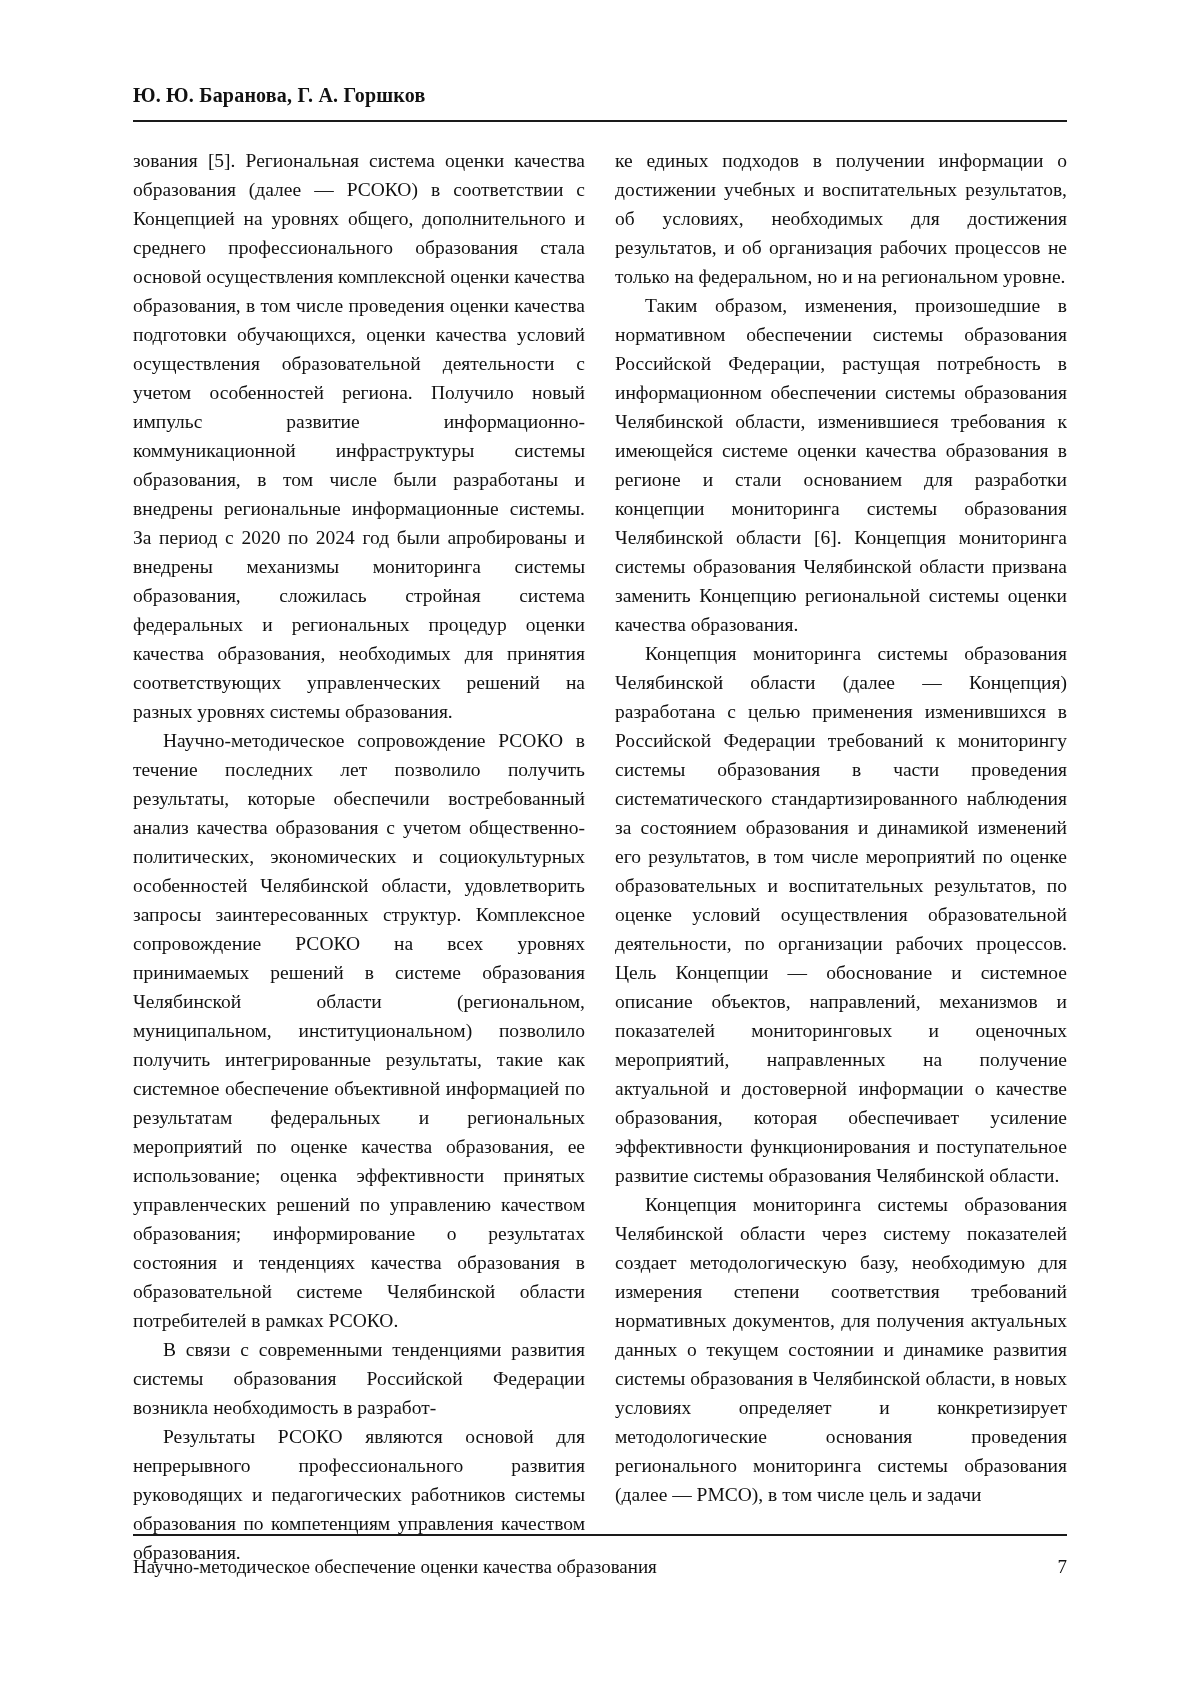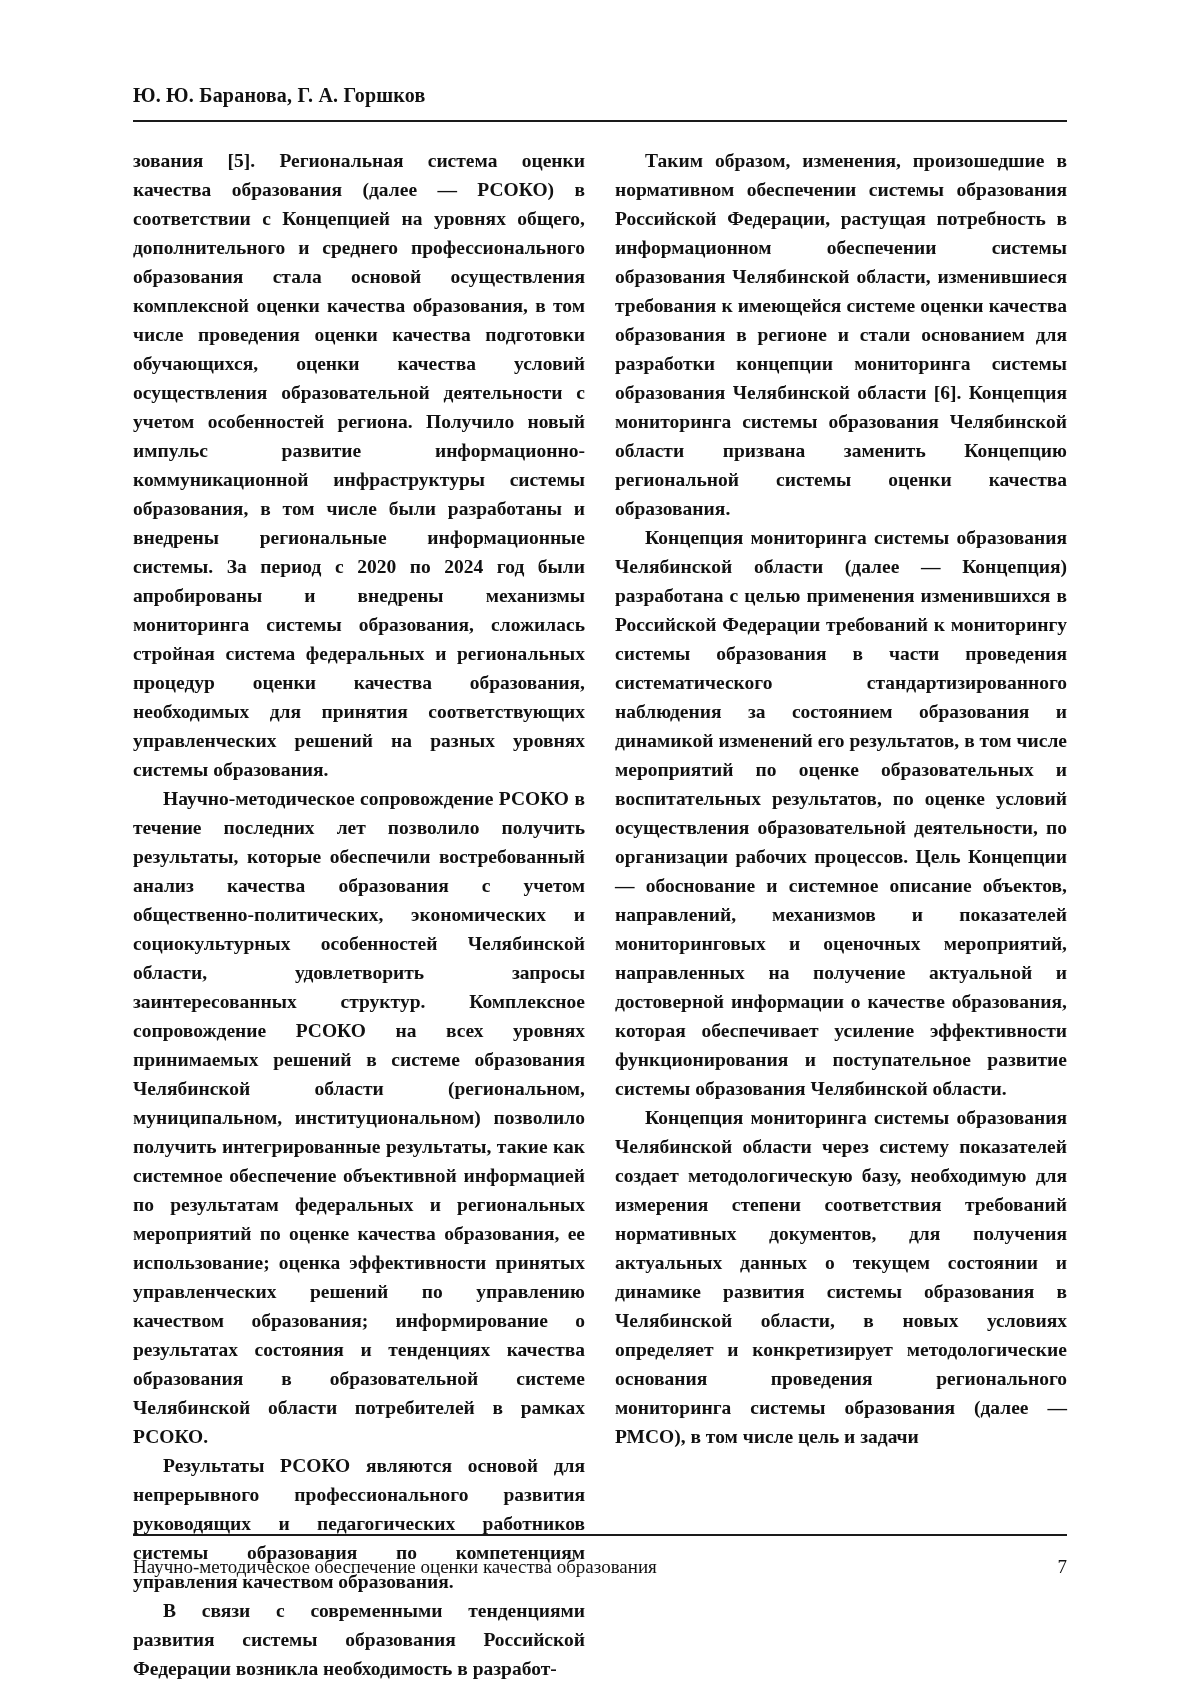--- a/index.html
+++ b/index.html
@@ -37,21 +37,20 @@
     position: absolute;
     top: 146px;
     left: 133px;
     width: 934px;
     display: flex;
     gap: 30px;
   }
   .col {
     width: 452px;
     flex: 0 0 452px;
-    font-weight: bold;
   }
   .col p {
     margin: 0;
     font-size: 19.5px;
     line-height: 29px;
     text-align: justify;
     text-indent: 30px;
     -webkit-hyphens: auto;
     hyphens: auto;
   }
@@ -87,24 +86,25 @@
 <body>
 
 <div class="page-header">Ю. Ю. Баранова, Г. А. Горшков</div>
 
 <div class="header-rule"></div>
 
 <div class="columns">
   <div class="col">
     <p class="no-indent">зования [5]. Региональная система оценки качества образования (далее — РСОКО) в соответствии с Концепцией на уровнях общего, дополнительного и среднего профессионального образования стала основой осуществления комплексной оценки качества образования, в том числе проведения оценки качества подготовки обучающихся, оценки качества условий осуществления образовательной деятельности с учетом особенностей региона. Получило новый импульс развитие информационно-коммуникационной инфраструктуры системы образования, в том числе были разработаны и внедрены региональные информационные системы. За период с 2020 по 2024 год были апробированы и внедрены механизмы мониторинга системы образования, сложилась стройная система федеральных и региональных процедур оценки качества образования, необходимых для принятия соответствующих управленческих решений на разных уровнях системы образования.</p>
     <p>Научно-методическое сопровождение РСОКО в течение последних лет позволило получить результаты, которые обеспечили востребованный анализ качества образования с учетом общественно-политических, экономических и социокультурных особенностей Челябинской области, удовлетворить запросы заинтересованных структур. Комплексное сопровождение РСОКО на всех уровнях принимаемых решений в системе образования Челябинской области (региональном, муниципальном, институциональном) позволило получить интегрированные результаты, такие как системное обеспечение объективной информацией по результатам федеральных и региональных мероприятий по оценке качества образования, ее использование; оценка эффективности принятых управленческих решений по управлению качеством образования; информирование о результатах состояния и тенденциях качества образования в образовательной системе Челябинской области потребителей в рамках РСОКО.</p>
+    <p>В связи с современными тенденциями развития системы образования Российской Федерации возникла необходимость в разработ-</p>
     <p>Результаты РСОКО являются основой для непрерывного профессионального развития руководящих и педагогических работников системы образования по компетенциям управления качеством образования.</p>
-    <p>В связи с современными тенденциями развития системы образования Российской Федерации возникла необходимость в разработ-</p>
   </div>
   <div class="col">
+    <p class="no-indent">ке единых подходов в получении информации о достижении учебных и воспитательных результатов, об условиях, необходимых для достижения результатов, и об организация рабочих процессов не только на федеральном, но и на региональном уровне.</p>
     <p>Таким образом, изменения, произошедшие в нормативном обеспечении системы образования Российской Федерации, растущая потребность в информационном обеспечении системы образования Челябинской области, изменившиеся требования к имеющейся системе оценки качества образования в регионе и стали основанием для разработки концепции мониторинга системы образования Челябинской области [6]. Концепция мониторинга системы образования Челябинской области призвана заменить Концепцию региональной системы оценки качества образования.</p>
     <p>Концепция мониторинга системы образования Челябинской области (далее — Концепция) разработана с целью применения изменившихся в Российской Федерации требований к мониторингу системы образования в части проведения систематического стандартизированного наблюдения за состоянием образования и динамикой изменений его результатов, в том числе мероприятий по оценке образовательных и воспитательных результатов, по оценке условий осуществления образовательной деятельности, по организации рабочих процессов. Цель Концепции — обоснование и системное описание объектов, направлений, механизмов и показателей мониторинговых и оценочных мероприятий, направленных на получение актуальной и достоверной информации о качестве образования, которая обеспечивает усиление эффективности функционирования и поступательное развитие системы образования Челябинской области.</p>
     <p>Концепция мониторинга системы образования Челябинской области через систему показателей создает методологическую базу, необходимую для измерения степени соответствия требований нормативных документов, для получения актуальных данных о текущем состоянии и динамике развития системы образования в Челябинской области, в новых условиях определяет и конкретизирует методологические основания проведения регионального мониторинга системы образования (далее — РМСО), в том числе цель и задачи</p>
   </div>
 </div>
 
 <div class="footer-rule"></div>
 
 <div class="page-footer">
   <span class="running-title">Научно-методическое обеспечение оценки качества образования</span>

